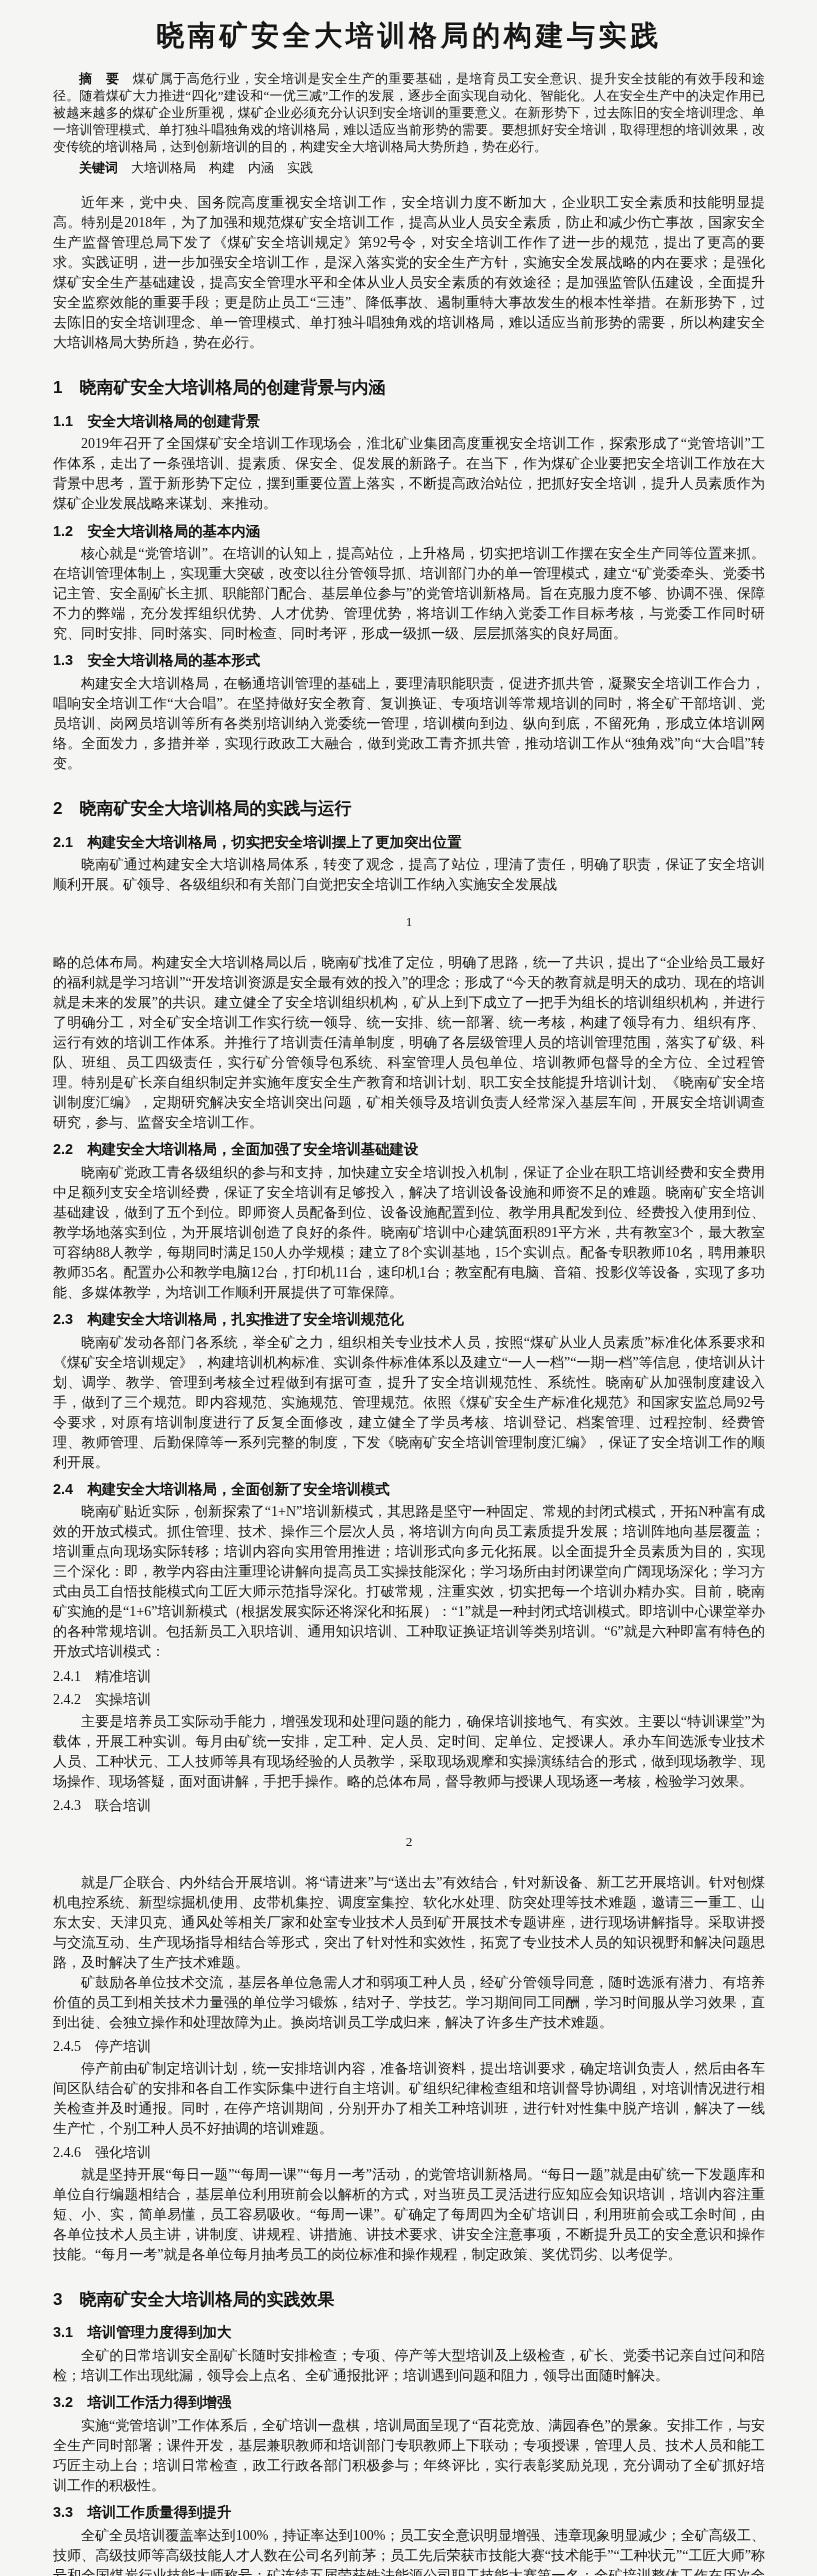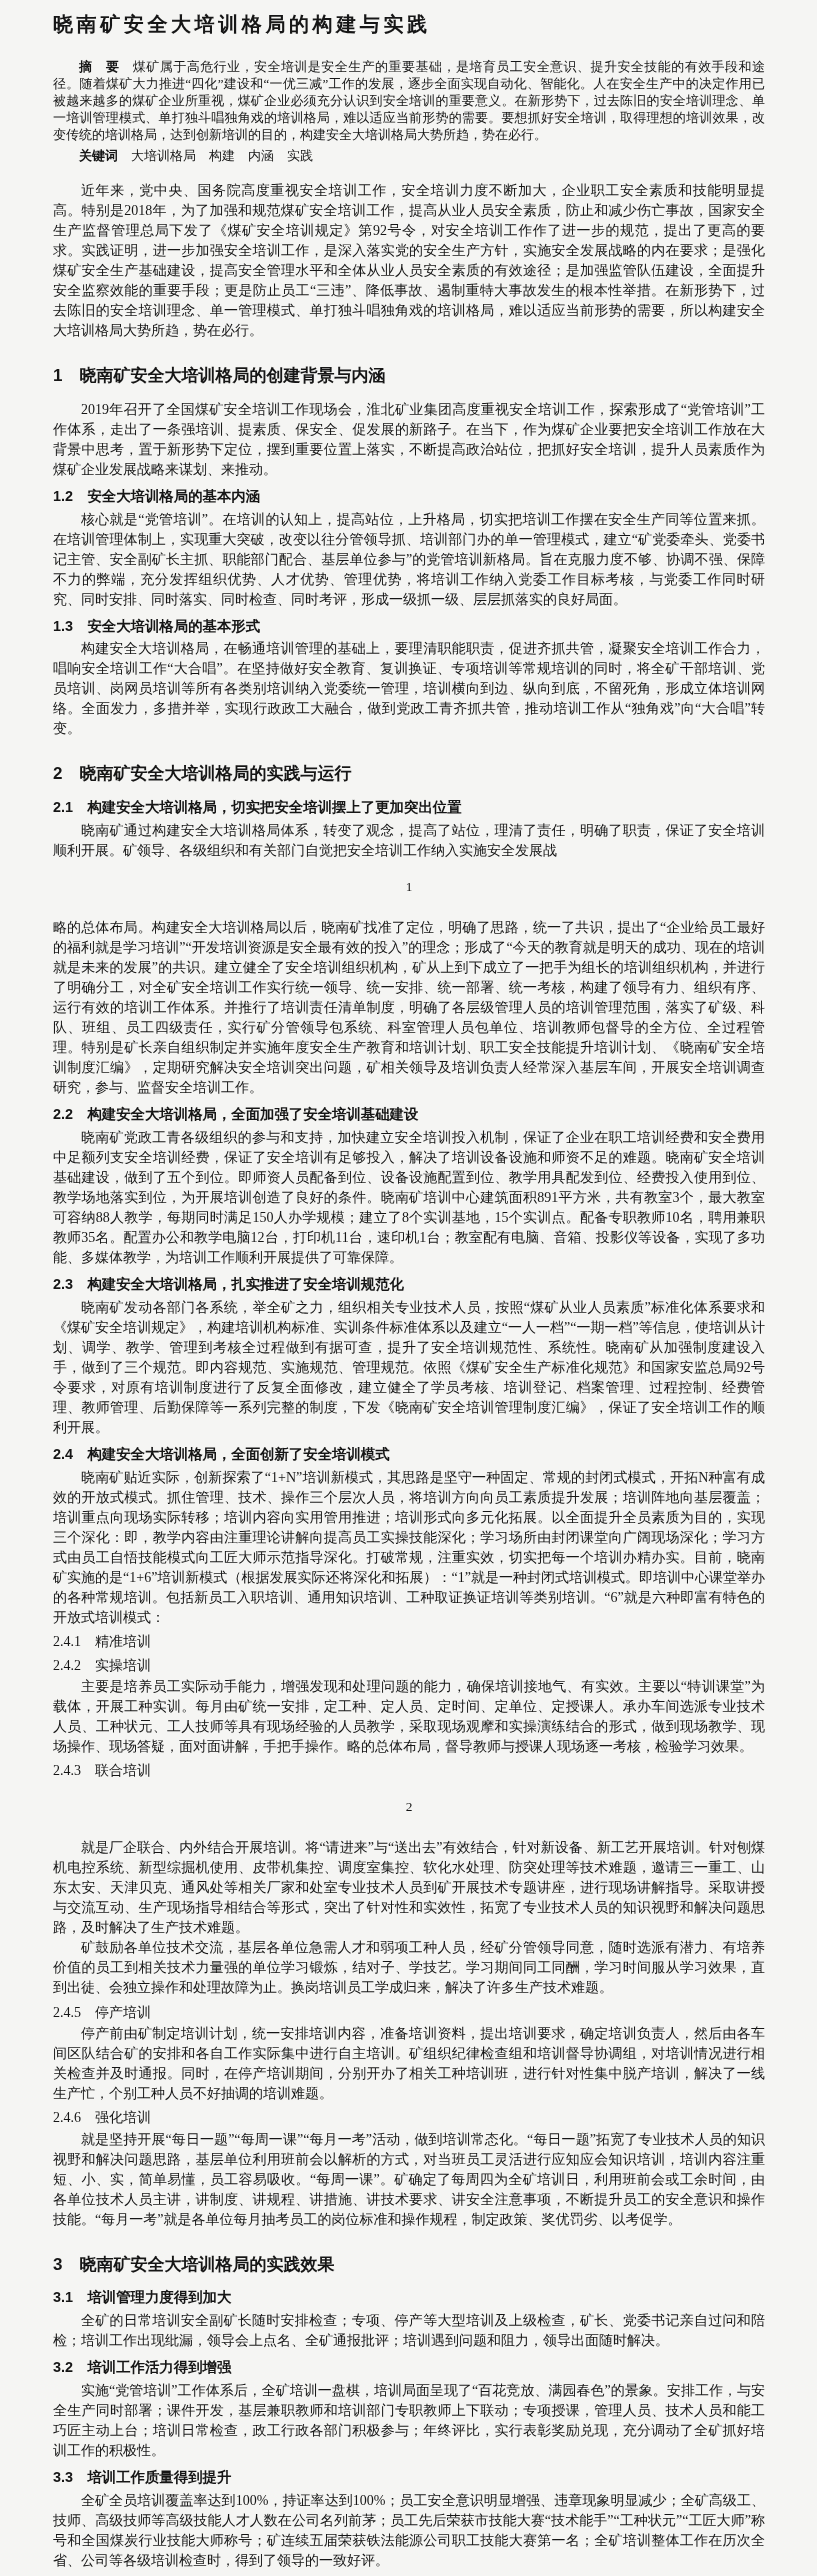--- a/index.html
+++ b/index.html
@@ -3,22 +3,22 @@
 <meta charset="utf-8">
 <style>
   html,body{margin:0;padding:0;background:#f5f5f3;}
   #doc{
     width:818px;height:2943px;box-sizing:border-box;
     padding:8.2px 53px 0 53px;overflow:hidden;
     background:#f5f5f3;color:#161616;
     font-family:"Liberation Serif","DejaVu Serif",serif;
   }
   .title{
-    font-family:"Liberation Sans","DejaVu Sans",sans-serif;
-    font-weight:700;font-size:20px;line-height:32px;letter-spacing:3.6px;
+    text-align:center;font-family:"Liberation Sans","DejaVu Sans",sans-serif;
+    font-weight:700;font-size:28px;line-height:32px;letter-spacing:3.6px;margin-top:12px;
   }
   .byline{text-align:center;font-size:13px;line-height:17px;margin-top:37px;}
   .abstract{
     margin-top:17.5px;font-size:13px;line-height:17px;
     text-align:justify;text-indent:2em;
   }
   .keywords{font-size:13px;line-height:17px;text-indent:2em;margin-top:4.1px;}
   .lbl{font-family:"Liberation Sans","DejaVu Sans",sans-serif;font-weight:700;}
   .para{
     font-size:14px;line-height:20px;text-align:justify;text-indent:2em;margin:0;
@@ -39,20 +39,21 @@
 </head>
 <body>
 
 <div id="doc" style="background: rgb(245, 245, 243); color: rgb(22, 22, 22);">
   <div class="title">晓南矿安全大培训格局的构建与实践</div>
   <div id="blocks">
       <div class="abstract"><span class="lbl">摘　要　</span>煤矿属于高危行业，安全培训是安全生产的重要基础，是培育员工安全意识、提升安全技能的有效手段和途径。随着煤矿大力推进“四化”建设和“一优三减”工作的发展，逐步全面实现自动化、智能化。人在安全生产中的决定作用已被越来越多的煤矿企业所重视，煤矿企业必须充分认识到安全培训的重要意义。在新形势下，过去陈旧的安全培训理念、单一培训管理模式、单打独斗唱独角戏的培训格局，难以适应当前形势的需要。要想抓好安全培训，取得理想的培训效果，改变传统的培训格局，达到创新培训的目的，构建安全大培训格局大势所趋，势在必行。</div>
       <div class="keywords"><span class="lbl">关键词　</span>大培训格局　构建　内涵　实践</div>
       <div class="para intro">近年来，党中央、国务院高度重视安全培训工作，安全培训力度不断加大，企业职工安全素质和技能明显提高。特别是2018年，为了加强和规范煤矿安全培训工作，提高从业人员安全素质，防止和减少伤亡事故，国家安全生产监督管理总局下发了《煤矿安全培训规定》第92号令，对安全培训工作作了进一步的规范，提出了更高的要求。实践证明，进一步加强安全培训工作，是深入落实党的安全生产方针，实施安全发展战略的内在要求；是强化煤矿安全生产基础建设，提高安全管理水平和全体从业人员安全素质的有效途径；是加强监管队伍建设，全面提升安全监察效能的重要手段；更是防止员工“三违”、降低事故、遏制重特大事故发生的根本性举措。在新形势下，过去陈旧的安全培训理念、单一管理模式、单打独斗唱独角戏的培训格局，难以适应当前形势的需要，所以构建安全大培训格局大势所趋，势在必行。</div>
       <div class="h1">1　晓南矿安全大培训格局的创建背景与内涵</div>
+      <div class="h2">1.1　安全大培训格局的创建背景</div>
       <div class="para">2019年召开了全国煤矿安全培训工作现场会，淮北矿业集团高度重视安全培训工作，探索形成了“党管培训”工作体系，走出了一条强培训、提素质、保安全、促发展的新路子。在当下，作为煤矿企业要把安全培训工作放在大背景中思考，置于新形势下定位，摆到重要位置上落实，不断提高政治站位，把抓好安全培训，提升人员素质作为煤矿企业发展战略来谋划、来推动。</div>
       <div class="h2">1.2　安全大培训格局的基本内涵</div>
       <div class="para">核心就是“党管培训”。在培训的认知上，提高站位，上升格局，切实把培训工作摆在安全生产同等位置来抓。在培训管理体制上，实现重大突破，改变以往分管领导抓、培训部门办的单一管理模式，建立“矿党委牵头、党委书记主管、安全副矿长主抓、职能部门配合、基层单位参与”的党管培训新格局。旨在克服力度不够、协调不强、保障不力的弊端，充分发挥组织优势、人才优势、管理优势，将培训工作纳入党委工作目标考核，与党委工作同时研究、同时安排、同时落实、同时检查、同时考评，形成一级抓一级、层层抓落实的良好局面。</div>
       <div class="h2">1.3　安全大培训格局的基本形式</div>
       <div class="para">构建安全大培训格局，在畅通培训管理的基础上，要理清职能职责，促进齐抓共管，凝聚安全培训工作合力，唱响安全培训工作“大合唱”。在坚持做好安全教育、复训换证、专项培训等常规培训的同时，将全矿干部培训、党员培训、岗网员培训等所有各类别培训纳入党委统一管理，培训横向到边、纵向到底，不留死角，形成立体培训网络。全面发力，多措并举，实现行政政工大融合，做到党政工青齐抓共管，推动培训工作从“独角戏”向“大合唱”转变。</div>
       <div class="h1">2　晓南矿安全大培训格局的实践与运行</div>
       <div class="h2">2.1　构建安全大培训格局，切实把安全培训摆上了更加突出位置</div>
       <div class="para">晓南矿通过构建安全大培训格局体系，转变了观念，提高了站位，理清了责任，明确了职责，保证了安全培训顺利开展。矿领导、各级组织和有关部门自觉把安全培训工作纳入实施安全发展战</div>
       <div class="pagenum">1</div>
       <div class="para cont">略的总体布局。构建安全大培训格局以后，晓南矿找准了定位，明确了思路，统一了共识，提出了“企业给员工最好的福利就是学习培训”“开发培训资源是安全最有效的投入”的理念；形成了“今天的教育就是明天的成功、现在的培训就是未来的发展”的共识。建立健全了安全培训组织机构，矿从上到下成立了一把手为组长的培训组织机构，并进行了明确分工，对全矿安全培训工作实行统一领导、统一安排、统一部署、统一考核，构建了领导有力、组织有序、运行有效的培训工作体系。并推行了培训责任清单制度，明确了各层级管理人员的培训管理范围，落实了矿级、科队、班组、员工四级责任，实行矿分管领导包系统、科室管理人员包单位、培训教师包督导的全方位、全过程管理。特别是矿长亲自组织制定并实施年度安全生产教育和培训计划、职工安全技能提升培训计划、《晓南矿安全培训制度汇编》，定期研究解决安全培训突出问题，矿相关领导及培训负责人经常深入基层车间，开展安全培训调查研究，参与、监督安全培训工作。</div>
@@ -65,21 +66,21 @@
       <div class="h3">2.4.1　精准培训</div>
       <div class="h3">2.4.2　实操培训</div>
       <div class="para">主要是培养员工实际动手能力，增强发现和处理问题的能力，确保培训接地气、有实效。主要以“特训课堂”为载体，开展工种实训。每月由矿统一安排，定工种、定人员、定时间、定单位、定授课人。承办车间选派专业技术人员、工种状元、工人技师等具有现场经验的人员教学，采取现场观摩和实操演练结合的形式，做到现场教学、现场操作、现场答疑，面对面讲解，手把手操作。略的总体布局，督导教师与授课人现场逐一考核，检验学习效果。</div>
       <div class="h3">2.4.3　联合培训</div>
       <div class="pagenum">2</div>
       <div class="para">就是厂企联合、内外结合开展培训。将“请进来”与“送出去”有效结合，针对新设备、新工艺开展培训。针对刨煤机电控系统、新型综掘机使用、皮带机集控、调度室集控、软化水处理、防突处理等技术难题，邀请三一重工、山东太安、天津贝克、通风处等相关厂家和处室专业技术人员到矿开展技术专题讲座，进行现场讲解指导。采取讲授与交流互动、生产现场指导相结合等形式，突出了针对性和实效性，拓宽了专业技术人员的知识视野和解决问题思路，及时解决了生产技术难题。</div>
       <div class="para">矿鼓励各单位技术交流，基层各单位急需人才和弱项工种人员，经矿分管领导同意，随时选派有潜力、有培养价值的员工到相关技术力量强的单位学习锻炼，结对子、学技艺。学习期间同工同酬，学习时间服从学习效果，直到出徒、会独立操作和处理故障为止。换岗培训员工学成归来，解决了许多生产技术难题。</div>
       <div class="h3">2.4.5　停产培训</div>
       <div class="para">停产前由矿制定培训计划，统一安排培训内容，准备培训资料，提出培训要求，确定培训负责人，然后由各车间区队结合矿的安排和各自工作实际集中进行自主培训。矿组织纪律检查组和培训督导协调组，对培训情况进行相关检查并及时通报。同时，在停产培训期间，分别开办了相关工种培训班，进行针对性集中脱产培训，解决了一线生产忙，个别工种人员不好抽调的培训难题。</div>
       <div class="h3">2.4.6　强化培训</div>
-      <div class="para">就是坚持开展“每日一题”“每周一课”“每月一考”活动，做到培训常态化。“每日一题”拓宽了专业技术人员的知识视野和解决问题思路，基层单位利用班前会以解析的方式，对当班员工灵活进行应知应会知识培训，培训内容注重短、小、实，简单易懂，员工容易吸收。“每周一课”。矿确定了每周四为全矿培训日，利用班前会或工余时间，由各单位技术人员主讲，讲制度、讲规程、讲措施、讲技术要求、讲安全注意事项，不断提升员工的安全意识和操作技能。“每月一考”就是各单位每月抽考员工的岗位标准和操作规程，制定政策、奖优罚劣、以考促学。</div>
+      <div class="para">就是坚持开展“每日一题”“每周一课”“每月一考”活动，的党管培训新格局。“每日一题”就是由矿统一下发题库和单位自行编题相结合，基层单位利用班前会以解析的方式，对当班员工灵活进行应知应会知识培训，培训内容注重短、小、实，简单易懂，员工容易吸收。“每周一课”。矿确定了每周四为全矿培训日，利用班前会或工余时间，由各单位技术人员主讲，讲制度、讲规程、讲措施、讲技术要求、讲安全注意事项，不断提升员工的安全意识和操作技能。“每月一考”就是各单位每月抽考员工的岗位标准和操作规程，制定政策、奖优罚劣、以考促学。</div>
       <div class="h1">3　晓南矿安全大培训格局的实践效果</div>
       <div class="h2">3.1　培训管理力度得到加大</div>
       <div class="para">全矿的日常培训安全副矿长随时安排检查；专项、停产等大型培训及上级检查，矿长、党委书记亲自过问和陪检；培训工作出现纰漏，领导会上点名、全矿通报批评；培训遇到问题和阻力，领导出面随时解决。</div>
       <div class="h2">3.2　培训工作活力得到增强</div>
       <div class="para">实施“党管培训”工作体系后，全矿培训一盘棋，培训局面呈现了“百花竞放、满园春色”的景象。安排工作，与安全生产同时部署；课件开发，基层兼职教师和培训部门专职教师上下联动；专项授课，管理人员、技术人员和能工巧匠主动上台；培训日常检查，政工行政各部门积极参与；年终评比，实行表彰奖励兑现，充分调动了全矿抓好培训工作的积极性。</div>
       <div class="h2">3.3　培训工作质量得到提升</div>
       <div class="para">全矿全员培训覆盖率达到100%，持证率达到100%；员工安全意识明显增强、违章现象明显减少；全矿高级工、技师、高级技师等高级技能人才人数在公司名列前茅；员工先后荣获市技能大赛“技术能手”“工种状元”“工匠大师”称号和全国煤炭行业技能大师称号；矿连续五届荣获铁法能源公司职工技能大赛第一名；全矿培训整体工作在历次全省、公司等各级培训检查时，得到了领导的一致好评。</div>
     </div>
 </div>
 

